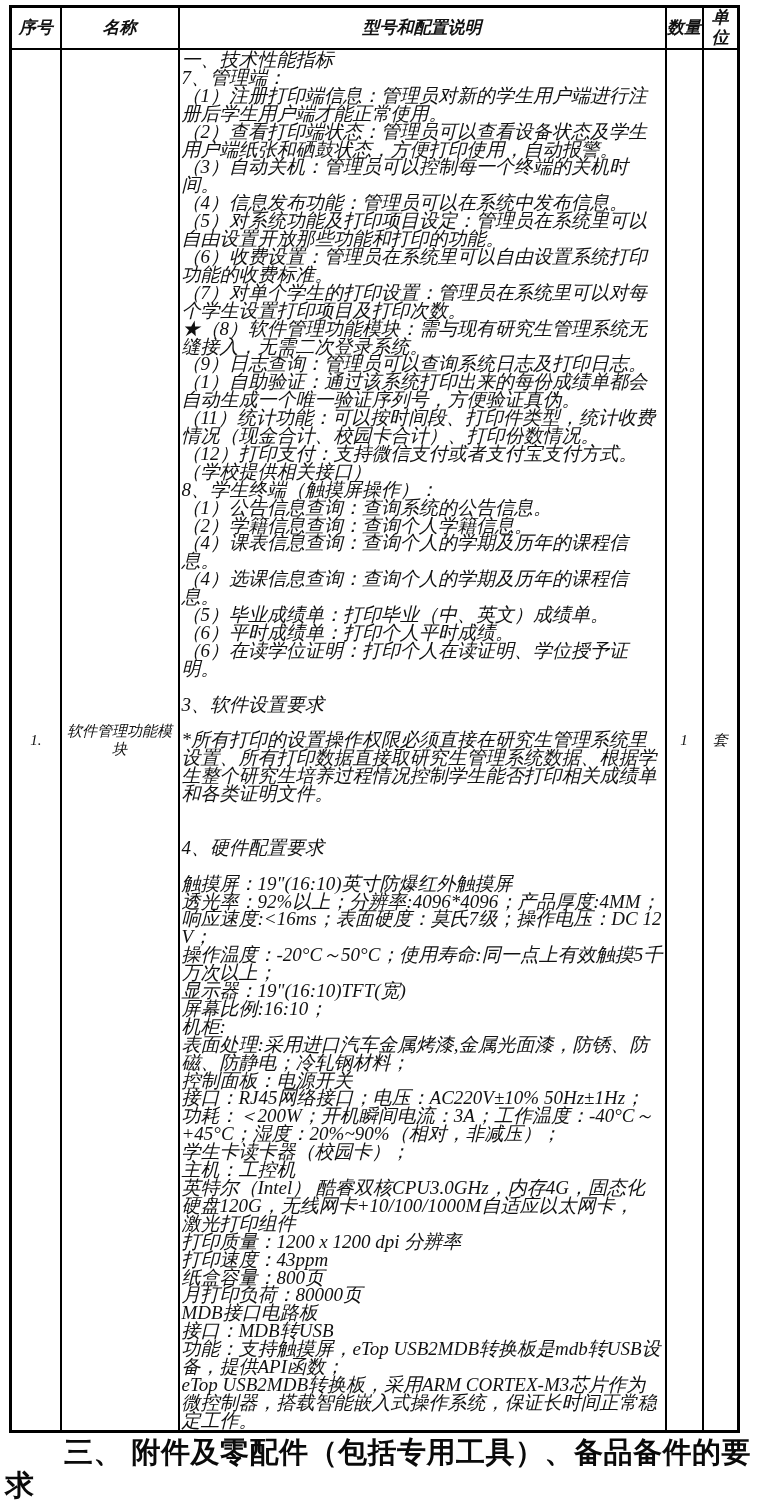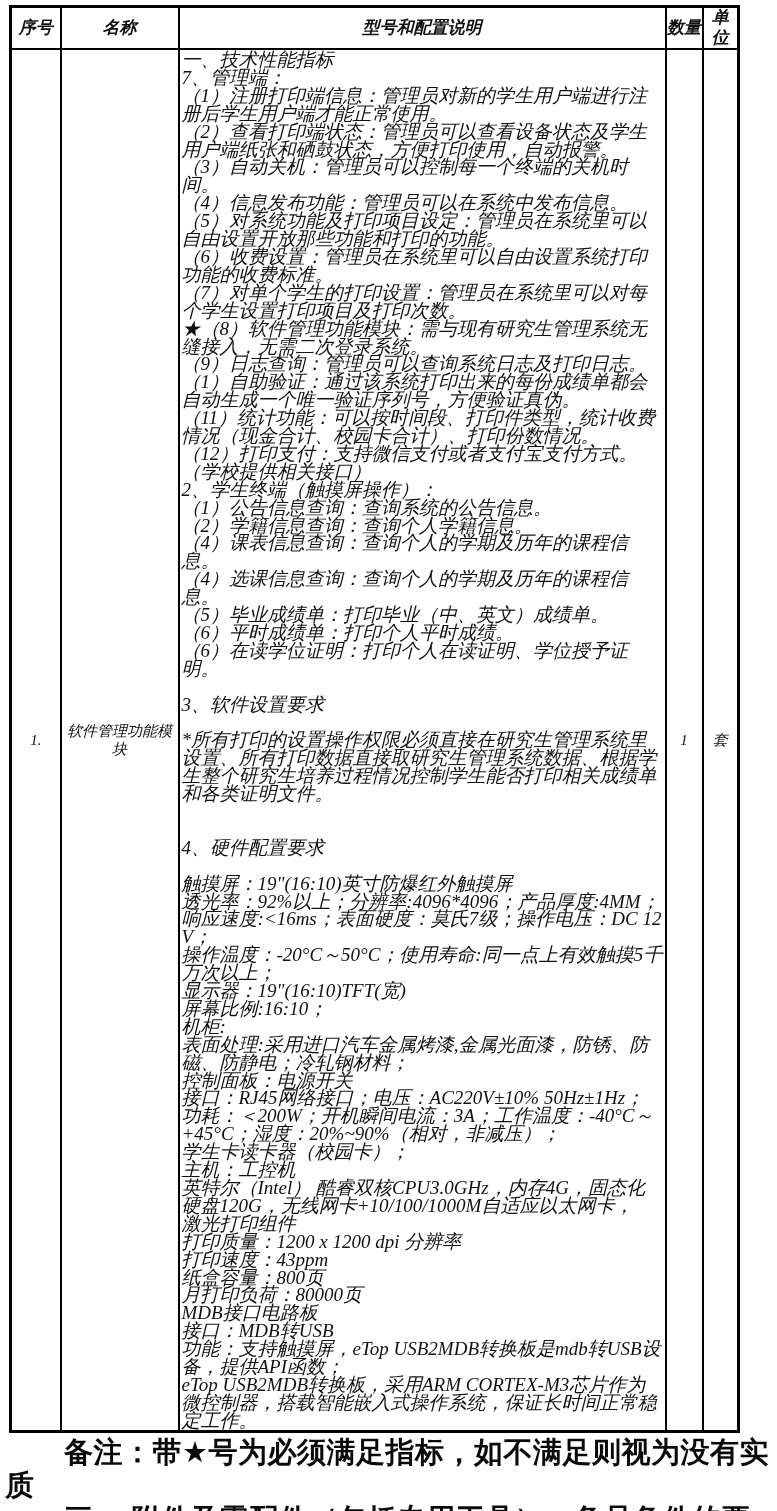--- a/index.html
+++ b/index.html
@@ -100,21 +100,21 @@
             <div class="spec-line">（3）自动关机：管理员可以控制每一个终端的关机时间。</div>
             <div class="spec-line">（4）信息发布功能：管理员可以在系统中发布信息。</div>
             <div class="spec-line">（5）对系统功能及打印项目设定：管理员在系统里可以自由设置开放那些功能和打印的功能。</div>
             <div class="spec-line">（6）收费设置：管理员在系统里可以自由设置系统打印功能的收费标准。</div>
             <div class="spec-line">（7）对单个学生的打印设置：管理员在系统里可以对每个学生设置打印项目及打印次数。</div>
             <div class="spec-line">★（8）软件管理功能模块：需与现有研究生管理系统无缝接入，无需二次登录系统。</div>
             <div class="spec-line">（9）日志查询：管理员可以查询系统日志及打印日志。</div>
             <div class="spec-line">（1）自助验证：通过该系统打印出来的每份成绩单都会自动生成一个唯一验证序列号，方便验证真伪。</div>
             <div class="spec-line">（11）统计功能：可以按时间段、打印件类型，统计收费情况（现金合计、校园卡合计）、打印份数情况。</div>
             <div class="spec-line">（12）打印支付：支持微信支付或者支付宝支付方式。（学校提供相关接口）</div>
-            <div class="spec-line">2、学生终端（触摸屏操作）：</div>
+            <div class="spec-line">8、学生终端（触摸屏操作）：</div>
             <div class="spec-line">（1）公告信息查询：查询系统的公告信息。</div>
             <div class="spec-line">（2）学籍信息查询：查询个人学籍信息。</div>
             <div class="spec-line">（4）课表信息查询：查询个人的学期及历年的课程信息。</div>
             <div class="spec-line">（4）选课信息查询：查询个人的学期及历年的课程信息。</div>
             <div class="spec-line">（5）毕业成绩单：打印毕业（中、英文）成绩单。</div>
             <div class="spec-line">（6）平时成绩单：打印个人平时成绩。</div>
             <div class="spec-line">（6）在读学位证明：打印个人在读证明、学位授予证明。</div>
             <div class="spec-line"></div>
             <div class="spec-line">3、软件设置要求</div>
             <div class="spec-line"></div>
@@ -146,17 +146,16 @@
             <div class="spec-line">功能：支持触摸屏，eTop USB2MDB转换板是mdb转USB设备，提供API函数；</div>
             <div class="spec-line">eTop USB2MDB转换板，采用ARM CORTEX-M3芯片作为微控制器，搭载智能嵌入式操作系统，保证长时间正常稳定工作。</div>
           </td>
         <td class="center-cell">1</td>
         <td class="center-cell">套</td>
       </tr>
     </tbody>
   </table>
 
   <div class="footer-note">
-      <div class="footer-line">　　备注：带★号为必须满足指标，如不满足则视为没有实质</div>
       <div class="footer-line">　　三、 附件及零配件（包括专用工具）、备品备件的要求</div>
     </div>
 
 </div>
 
 </body></html>

